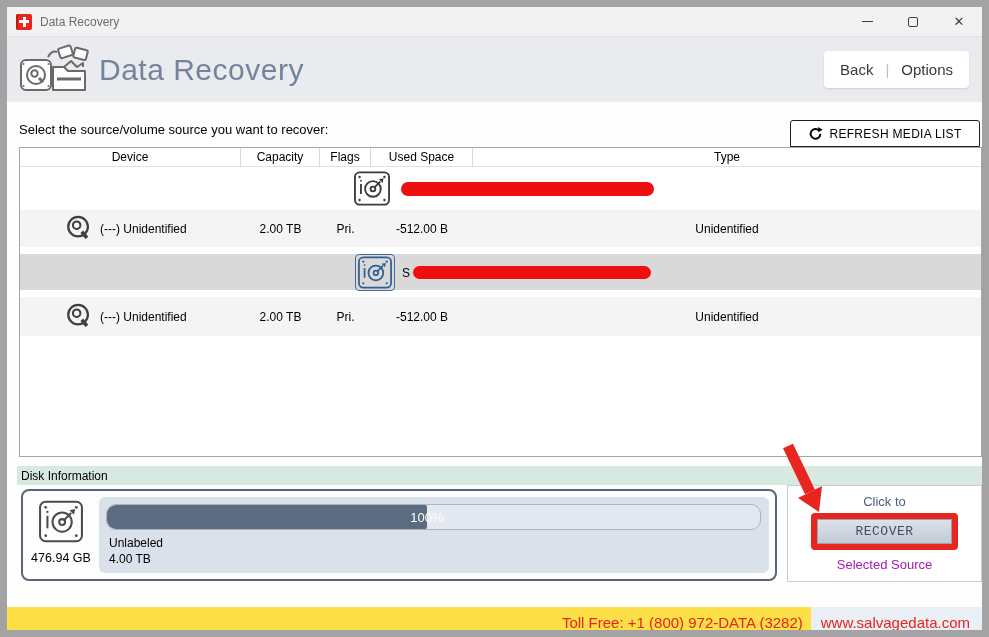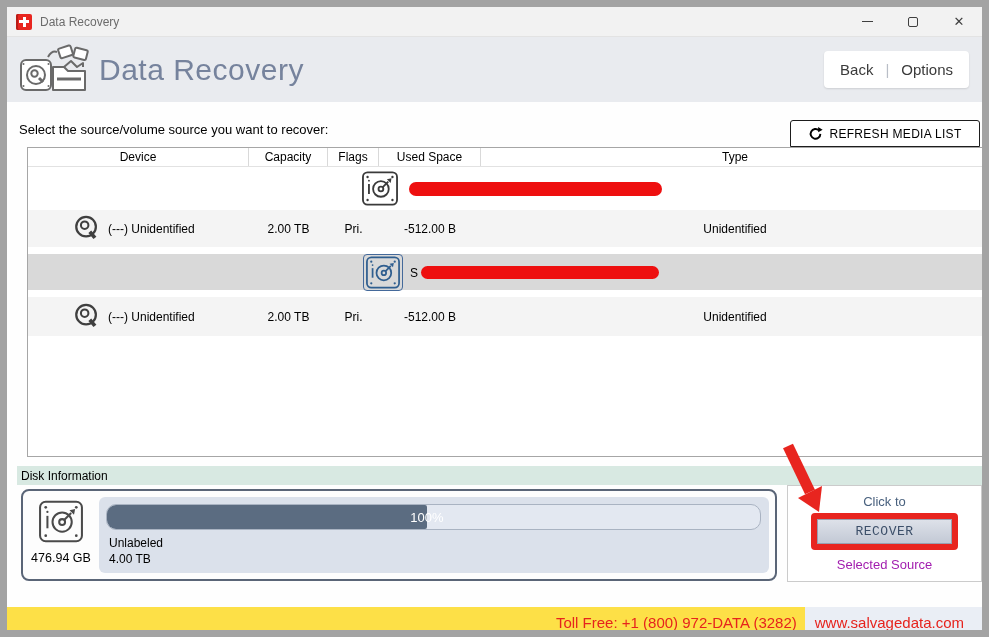--- a/index.html
+++ b/index.html
@@ -50,21 +50,21 @@
   .select-label { position:absolute; left:12px; top:20px; font-size:13px; color:#000; }
   .refresh-btn {
     position:absolute; left:783px; top:18px; width:190px; height:27px;
     background:#fff; border:1px solid #1d1d1d; border-radius:3px 3px 0 0;
     display:flex; align-items:center; justify-content:center; gap:6px;
     font-size:12px; color:#000; letter-spacing:0.3px;
   }
   
   .device-table {
     position:absolute; left:12px; top:45px; width:963px; height:310px;
-    border:1px solid #a6a6a6; background:#fff; overflow:hidden;margin-left:8px;
+    border:1px solid #a6a6a6; background:#fff; overflow:hidden;
   }
   .t-header { display:grid; grid-template-columns:221px 79px 51px 102px 1fr; height:19px;
     border-bottom:1px solid #e2e2e2; }
   .t-header > div { display:flex; align-items:center; justify-content:center;
     font-size:12px; color:#000; border-right:1px solid #d9d9d9; }
   .t-header > div:last-child { border-right:none; }
   .t-row { display:grid; grid-template-columns:221px 79px 51px 102px 1fr; align-items:center; }
   .t-row > div { display:flex; align-items:center; justify-content:center; font-size:12px; color:#000; }
   .t-row > .cell-device { justify-content:flex-start; }
   .row-disk { height:43px; background:#fff; }
@@ -131,21 +131,21 @@
   .selected-source { margin-top:7px; font-size:13px; color:#a21caf; }
   .arrow-svg { position:absolute; left:765px; top:340px; pointer-events:none; }
   
   .footer {
     position:absolute; left:0; top:600px; width:100%; height:31px;
     background:#fde047; display:flex; align-items:center; justify-content:flex-end;
   }
   .tollfree { font-size:15px; color:#e6231d; margin-right:8px; }
   .site-box {
     height:100%; background:#eaeef5; display:flex; align-items:center;
-    padding:0 18px 0 10px; font-size:15px; color:#e6231d;
+    padding:0 12px 0 10px; font-size:15px; color:#e6231d;
   }
   
   .bottom-strip { position:absolute; left:0; top:631px; width:100%; height:6px; background:#c7c7c7; }
   .bottom-strip .frag { position:absolute; top:0; height:6px; }
 </style>
 </head>
 <body>
 
 <div class="window">
 

